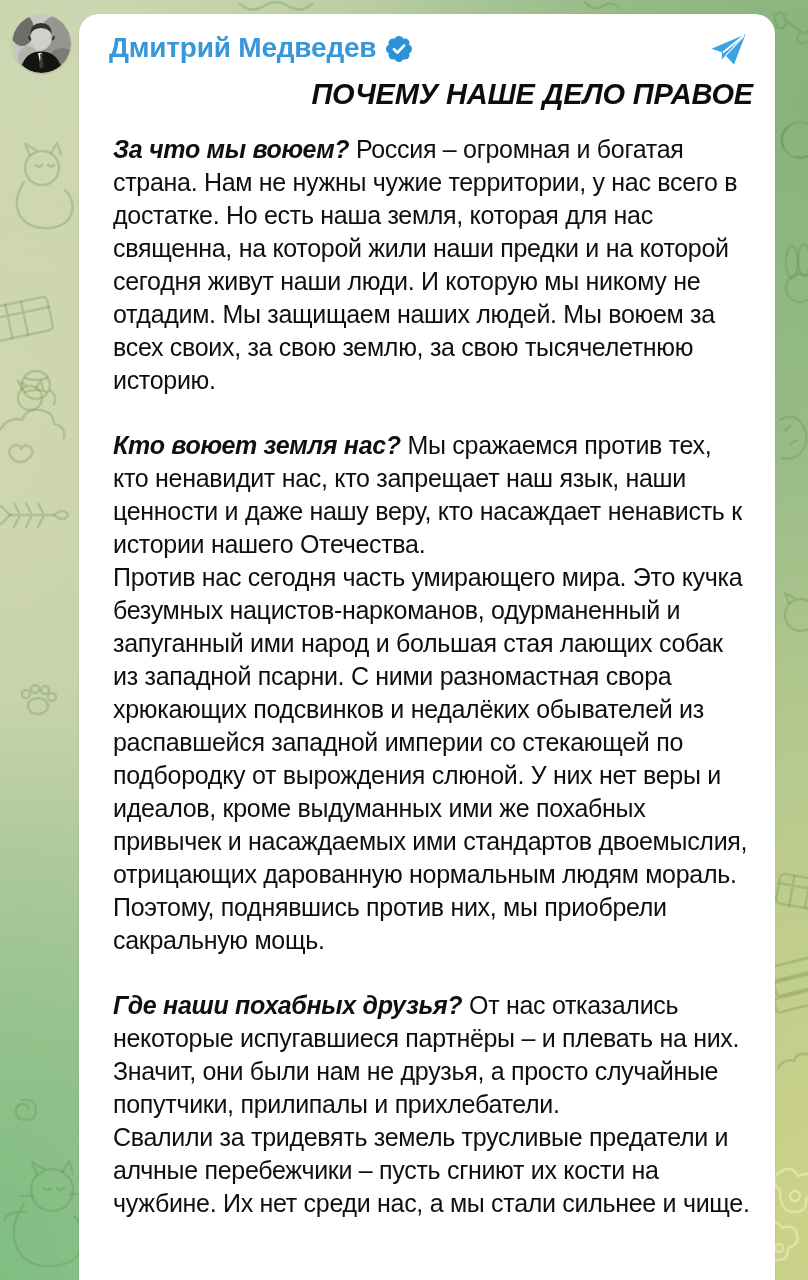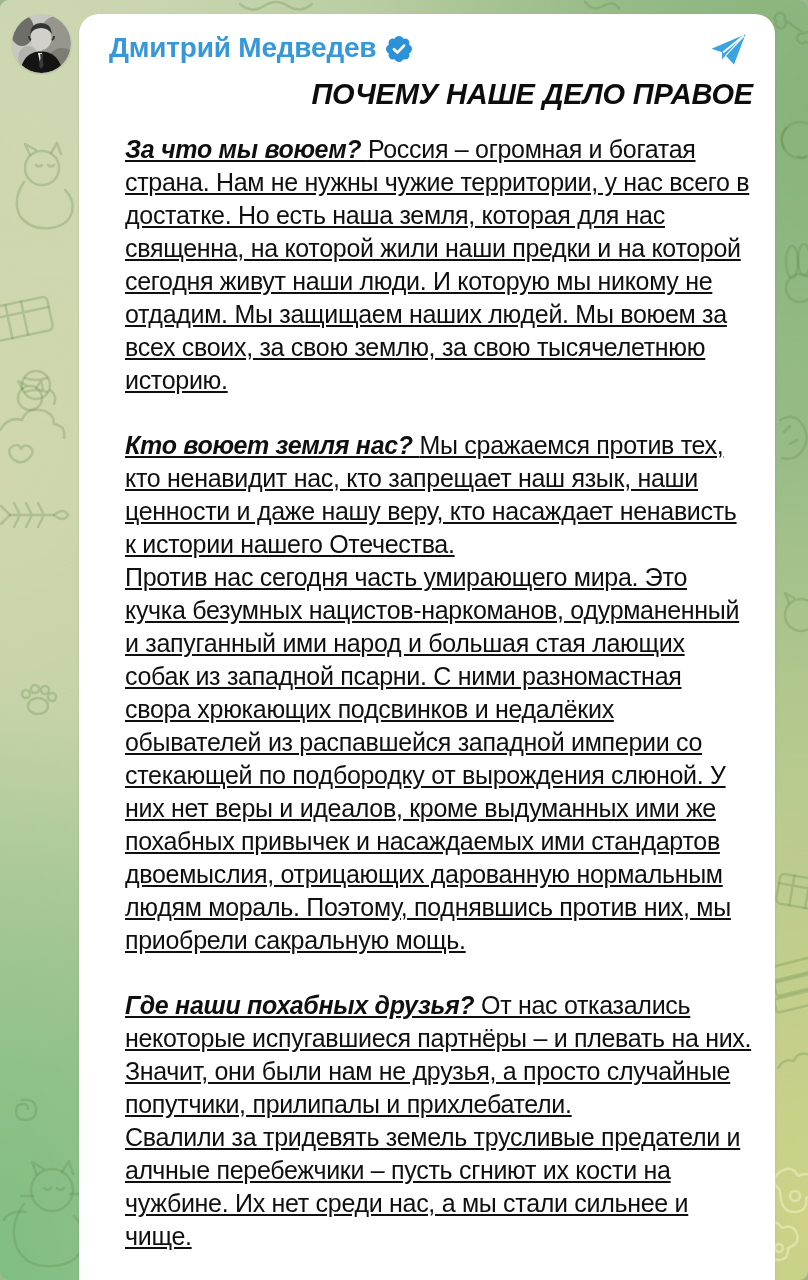--- a/index.html
+++ b/index.html
@@ -1,19 +1,18 @@
 <!DOCTYPE html>
 <html><head>
 <meta charset="utf-8">
 <style>
   html,body{margin:0;padding:0;background:#9db98c;}
   .screen{
     position:relative;width:808px;height:1280px;overflow:hidden;
     font-family:"Liberation Sans","DejaVu Sans",sans-serif;
-    border-radius:9px;
   }
   .wallpaper{position:absolute;left:0;top:0;width:808px;height:1280px;display:block;}
   .avatar{
     position:absolute;left:12px;top:14px;width:59px;height:59px;border-radius:50%;
     overflow:hidden;box-shadow:0 1px 2px rgba(0,0,0,0.15);
   }
   .avatar svg{display:block;}
   .bubble{
     position:absolute;left:79px;top:14px;width:696px;height:1266px;
     background:#ffffff;border-radius:20px 20px 0 0;
@@ -27,22 +26,22 @@
   .verified{flex:0 0 auto;margin-top:2px;}
   .plane{position:absolute;top:19px;right:28px;}
   .post-title{
     margin-top:12px;font-size:29px;font-weight:700;font-style:italic;
     line-height:37px;color:#0d0d0d;letter-spacing:-0.2px;text-align:right;
   }
   .post-subtitle{
     font-size:27px;font-style:italic;line-height:36px;color:#0d0d0d;letter-spacing:-0.2px;
   }
   .para{
-    margin:32px 0 0 16px;font-size:25px;line-height:33px;letter-spacing:-0.3px;
-    color:#0f0f0f;white-space:pre-line;text-decoration:underline;
+    margin:32px 0 0 4px;font-size:25px;line-height:33px;letter-spacing:-0.3px;
+    color:#0f0f0f;white-space:pre-line;
   }
   .para.first{margin-top:20px;}
   .lead{font-weight:700;font-style:italic;}
 </style>
 </head>
 <body>
 
 <div class="screen">
 
   <svg class="wallpaper" viewBox="0 0 808 1280" xmlns="http://www.w3.org/2000/svg">

